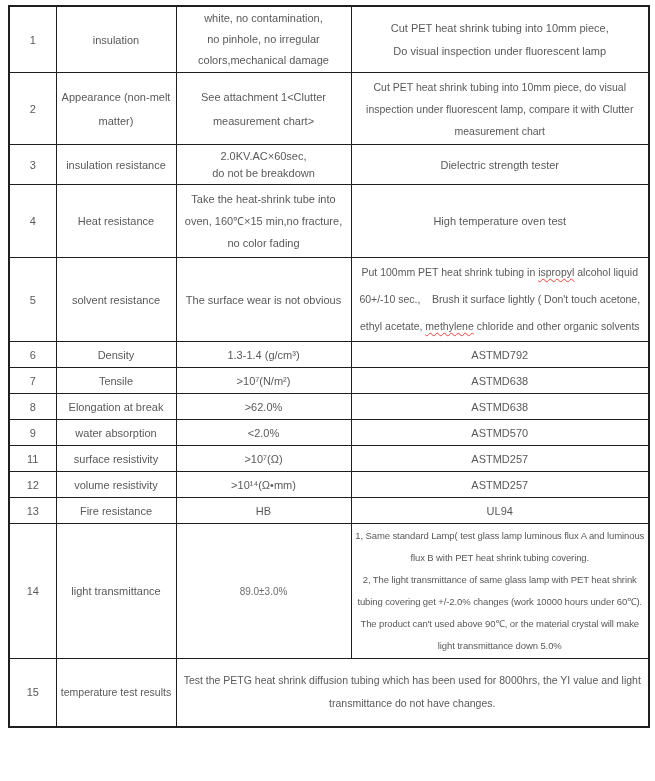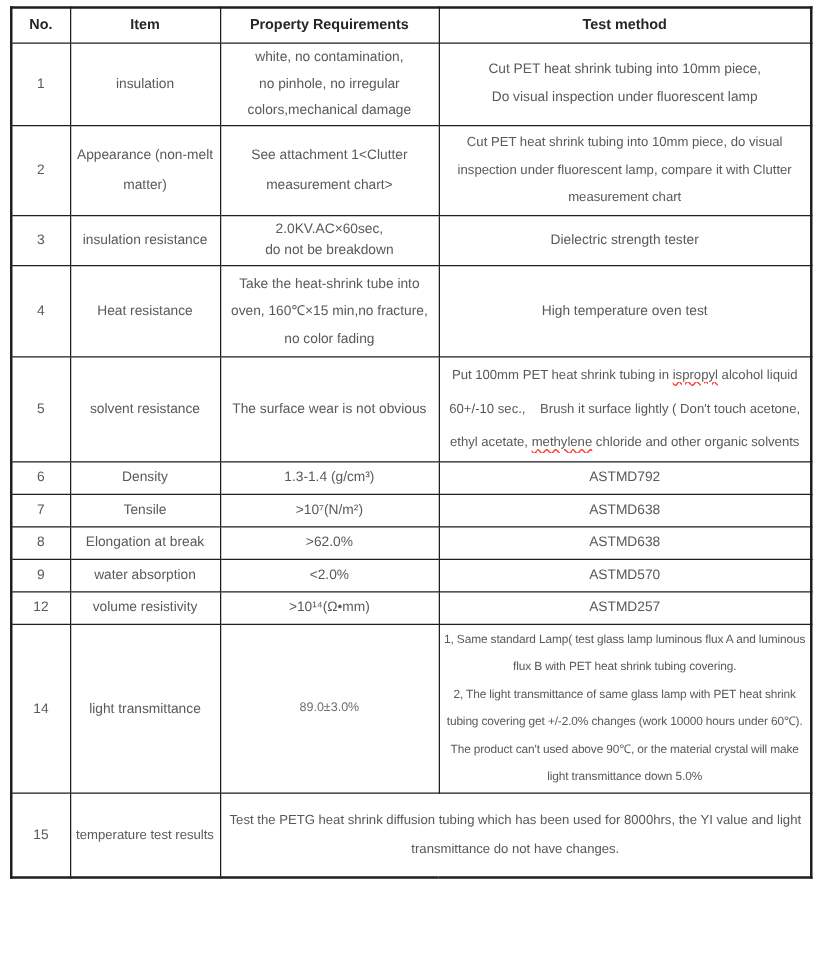--- a/index.html
+++ b/index.html
@@ -43,26 +43,20 @@
 
 <table class="doc-table">
   <colgroup>
     <col style="width:47px">
       <col style="width:120px">
     <col style="width:175px">
       <col style="width:298px">
   </colgroup>
 
   <tbody>
-      <tr class="rh-hdr">
-    <th>No.</th>
-    <th>Item</th>
-    <th>Property Requirements</th>
-    <th>Test method</th>
-  </tr>
 
   <tr class="rh1">
     <td>1</td>
     <td>insulation</td>
     <td class="pre lh21">white, no contamination,
 no pinhole, no irregular
 colors,mechanical damage</td>
     <td class="pre lh23">Cut PET heat shrink tubing into 10mm piece,
 Do visual inspection under fluorescent lamp</td>
   </tr>
@@ -124,28 +118,40 @@
   </tr>
 
   <tr class="rhS">
     <td>9</td>
     <td>water absorption</td>
     <td>&lt;2.0%</td>
     <td>ASTMD570</td>
   </tr>
 
 
+  <tr class="rhS">
+    <td>11</td>
+    <td>surface resistivity</td>
+    <td>&gt;10⁷(Ω)</td>
+    <td>ASTMD257</td>
+  </tr>
 
   <tr class="rhS">
     <td>12</td>
     <td>volume resistivity</td>
     <td>&gt;10¹⁴(Ω•mm)</td>
     <td>ASTMD257</td>
   </tr>
 
+  <tr class="rhS">
+    <td>13</td>
+    <td>Fire resistance</td>
+    <td>HB</td>
+    <td>UL94</td>
+  </tr>
 
   <tr class="rh14">
     <td>14</td>
     <td>light transmittance</td>
     <td class="gray-sm">89.0±3.0%</td>
     <td class="fs-xs lh22" style="padding:1px 3px">
       <div>1, Same standard Lamp( test glass lamp luminous flux A and luminous flux B with PET heat shrink tubing covering.</div>
       <div>2, The light transmittance of same glass lamp with PET heat shrink tubing covering get +/-2.0% changes (work 10000 hours under 60℃). The product can't used above 90℃, or the material crystal will make light transmittance down 5.0%</div>
     </td>
   </tr>

